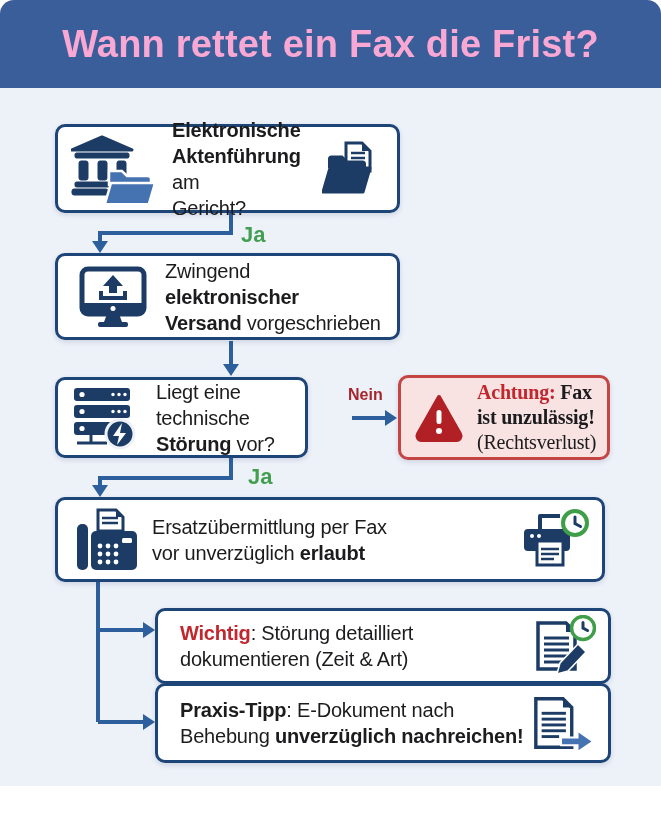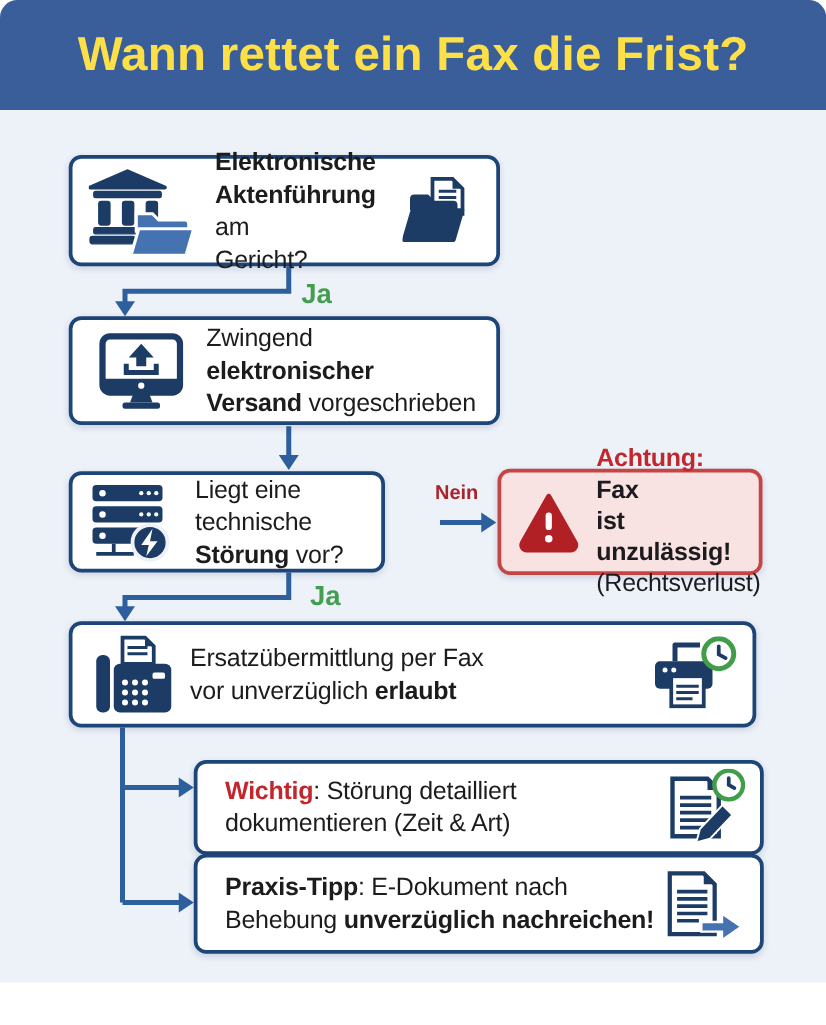--- a/index.html
+++ b/index.html
@@ -7,28 +7,28 @@
     --connector:#2e5f9d; --yes-green:#439e52; --no-red:#a8262b;
     --alert-border:#c54444; --alert-bg:#f8e2e2; --alert-red:#c1272d;
     --icon-navy:#1c3c66; --icon-blue:#4573b2; --icon-green:#3f9e47;
     --text-dark:#1c1c1e; --footer-text:#dfe7f3;
   }
   html,body{margin:0;padding:0;background:#fff;}
   body{font-family:"Liberation Sans","DejaVu Sans",sans-serif;}
   .page{position:relative;width:661px;height:820px;background:#fff;border-radius:14px;overflow:hidden;margin:0 auto;}
   .bg-canvas{position:absolute;left:0;right:0;top:88px;bottom:34px;background:var(--canvas-bg);}
   header.hd{position:absolute;top:0;left:0;right:0;height:88px;background:var(--header-bg);display:flex;align-items:center;justify-content:center;}
-  header.hd h1{margin:0;color:#fde047;font-size:38px;font-weight:700;letter-spacing:0.2px;}
+  header.hd h1{margin:0;color:#f9a8d4;font-size:38px;font-weight:700;letter-spacing:0.2px;}
   footer.ft{position:absolute;bottom:0;left:0;right:0;height:34px;background:var(--header-bg);display:flex;align-items:center;justify-content:center;}
   footer.ft span{color:var(--footer-text);font-size:17px;}
   svg.connectors{position:absolute;left:0;top:0;z-index:1;pointer-events:none;}
   .fbox{position:absolute;z-index:2;background:#fff;border:3px solid var(--box-border);border-radius:10px;
         display:flex;align-items:center;box-sizing:border-box;padding:0 12px;
         box-shadow:0 2px 5px rgba(20,50,100,.15);}
-  .fbox.warn{background:var(--alert-bg);border-color:var(--alert-border);}
+  .fbox.warn{background:var(--alert-bg);border-color:var(--alert-border);font-family:Liberation Serif, serif;}
   .btxt{flex:1;min-width:0;white-space:pre-line;font-size:20px;line-height:1.3;color:var(--text-dark);letter-spacing:-0.2px;}
   .warn .btxt{font-size:20px;line-height:1.26;}
   .s-normal{font-weight:400;}
   .s-bold{font-weight:700;}
   .s-red{font-weight:700;color:var(--alert-red);}
   .icn{flex:0 0 auto;display:flex;align-items:center;justify-content:center;}
   .edge{position:absolute;z-index:3;font-weight:700;}
   .edge.green{color:var(--yes-green);font-size:22px;}
   .edge.red{color:var(--no-red);font-size:16px;}
   

